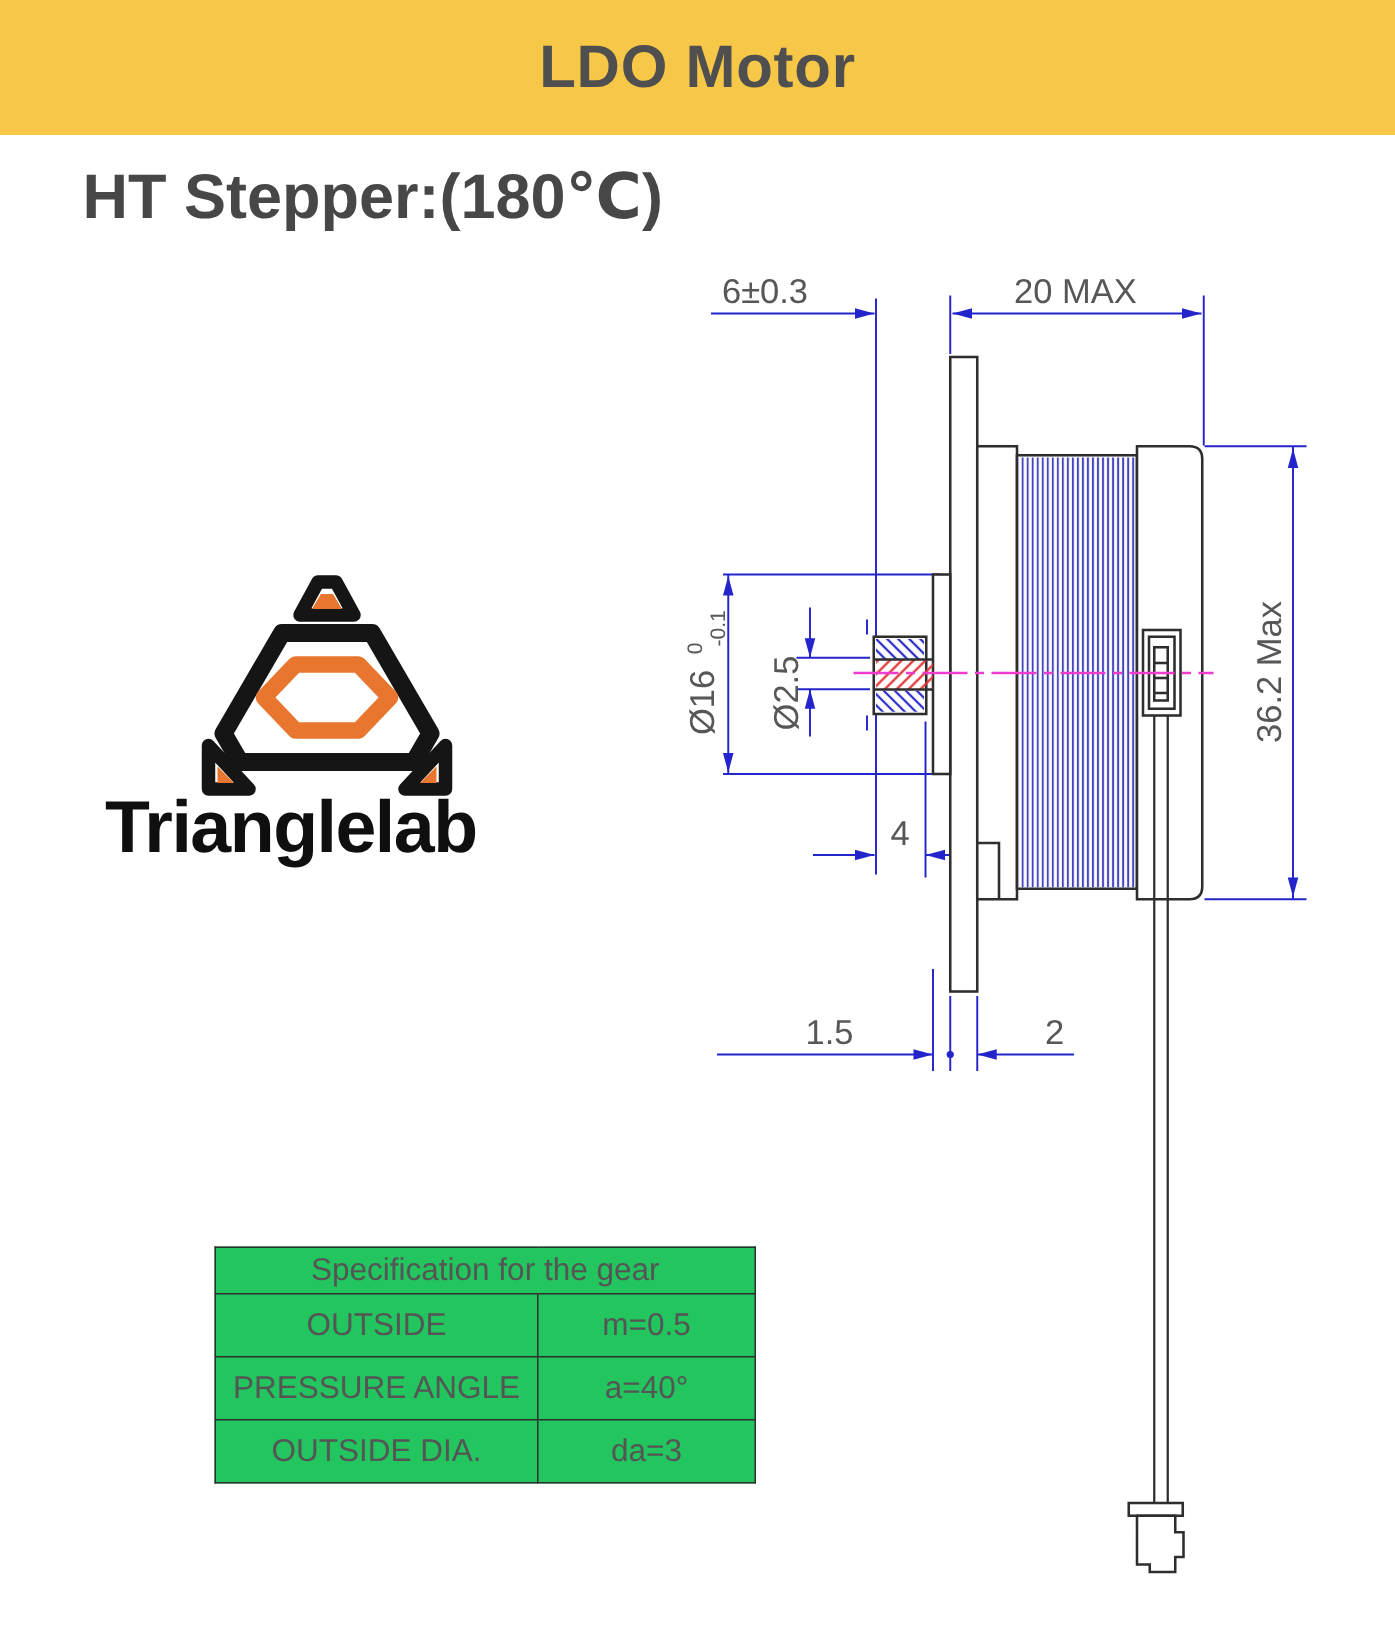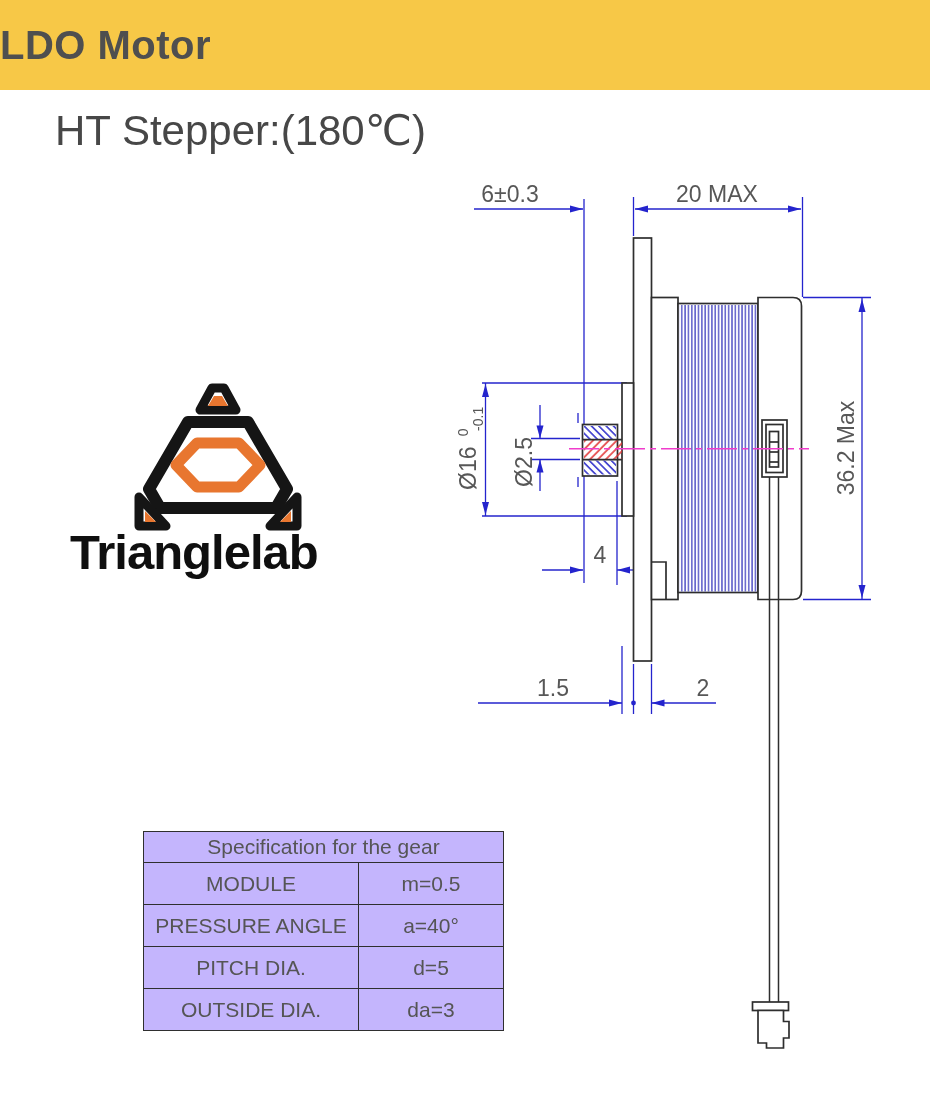--- a/index.html
+++ b/index.html
@@ -1,27 +1,27 @@
 <!DOCTYPE html>
 <html><head>
 <meta charset="utf-8">
 <style>
   html,body{margin:0;padding:0;background:#ffffff;}
   #stage{position:relative;width:930px;height:1099px;background:#ffffff;overflow:hidden;
          font-family:"Liberation Sans","DejaVu Sans",sans-serif;}
   .banner{position:absolute;left:0;top:0;width:930px;height:90px;background:#F7C847;}
-  .banner h1{margin:0;width:100%;text-align:left;line-height:90px;font-size:40px;
+  .banner h1{margin:0;width:100%;text-align:center;line-height:90px;font-size:40px;
              font-weight:bold;color:#4f4f4f;letter-spacing:0.5px;}
-  .subtitle{position:absolute;left:55px;top:106px;font-size:42px;font-weight:normal;color:#474747;}
+  .subtitle{position:absolute;left:55px;top:106px;font-size:42px;font-weight:bold;color:#474747;}
   .logo-emblem{position:absolute;left:130px;top:376px;}
   .logo-word{position:absolute;left:70px;top:524px;font-size:49px;font-weight:bold;color:#0f0f0f;
              letter-spacing:-1px;}
   .drawing{position:absolute;left:0;top:0;width:930px;height:1099px;}
   .spec-table{position:absolute;left:143px;top:831px;border-collapse:collapse;
-              font-size:21px;color:#555555;background:#c4b5fd;}
+              font-size:21px;color:#555555;background:#22c55e;}
   .spec-table td,.spec-table th{border:1.7px solid #2f2f2f;text-align:center;
               font-weight:normal;padding:0 6px;}
   .spec-table th{height:30px;}
   .spec-table td{height:41px;}
   .col-label{width:202px;}
   .col-value{width:132px;margin-top:48px;}
   svg text{font-family:"Liberation Sans","DejaVu Sans",sans-serif;}
 </style>
 </head>
 <body>
@@ -180,31 +180,27 @@
       </g>
     </g>
   </svg>
 
   <table class="spec-table">
     <tbody>
         <tr>
       <th colspan="2">Specification for the gear</th>
     </tr>
     <tr>
-      <td class="col-label">MODULE</td>
+      <td class="col-label">OUTSIDE</td>
       <td class="col-value">m=0.5</td>
     </tr>
     <tr>
       <td class="col-label">PRESSURE ANGLE</td>
       <td class="col-value">a=40°</td>
     </tr>
     <tr>
-      <td class="col-label">PITCH DIA.</td>
-      <td class="col-value">d=5</td>
-    </tr>
-    <tr>
       <td class="col-label">OUTSIDE DIA.</td>
       <td class="col-value">da=3</td>
     </tr>
   </tbody>
     </table>
 
 </div>
 
 </body></html>

